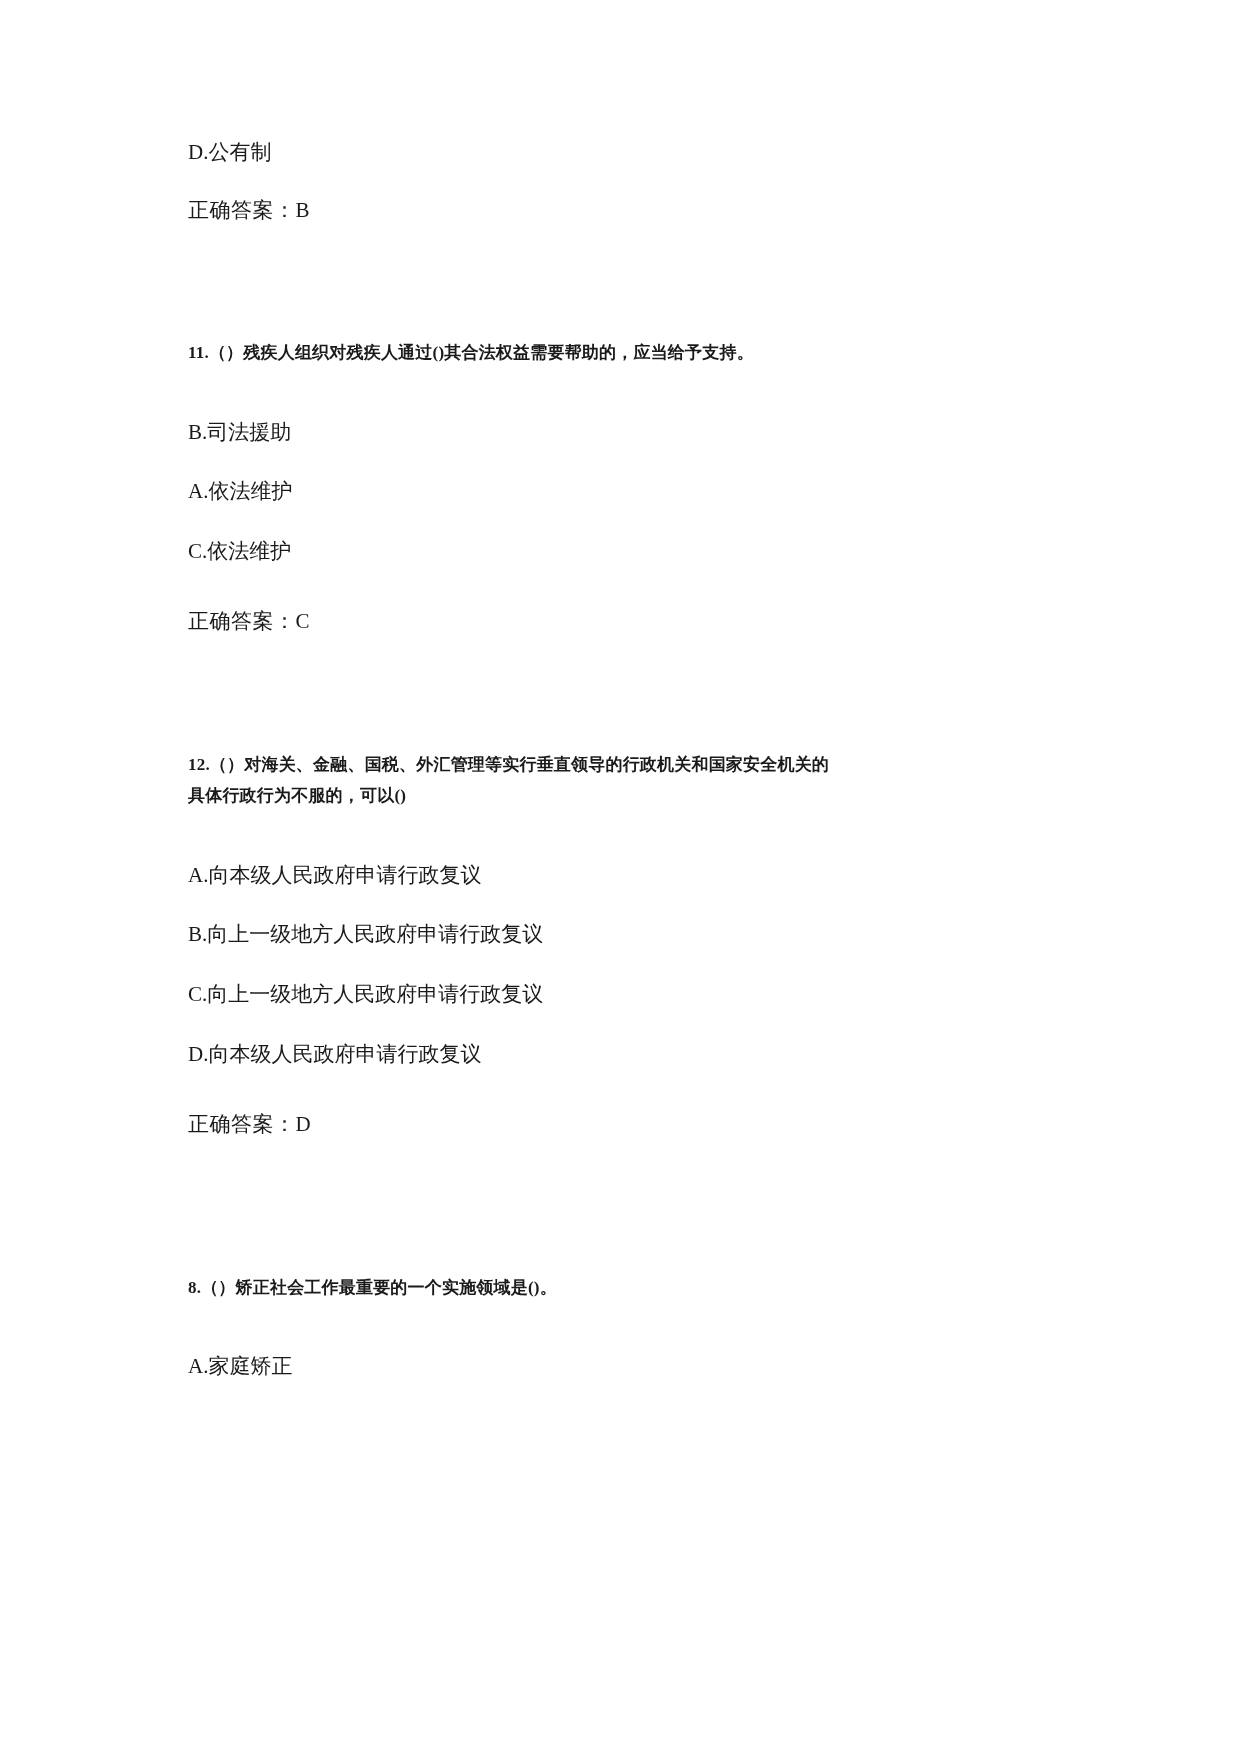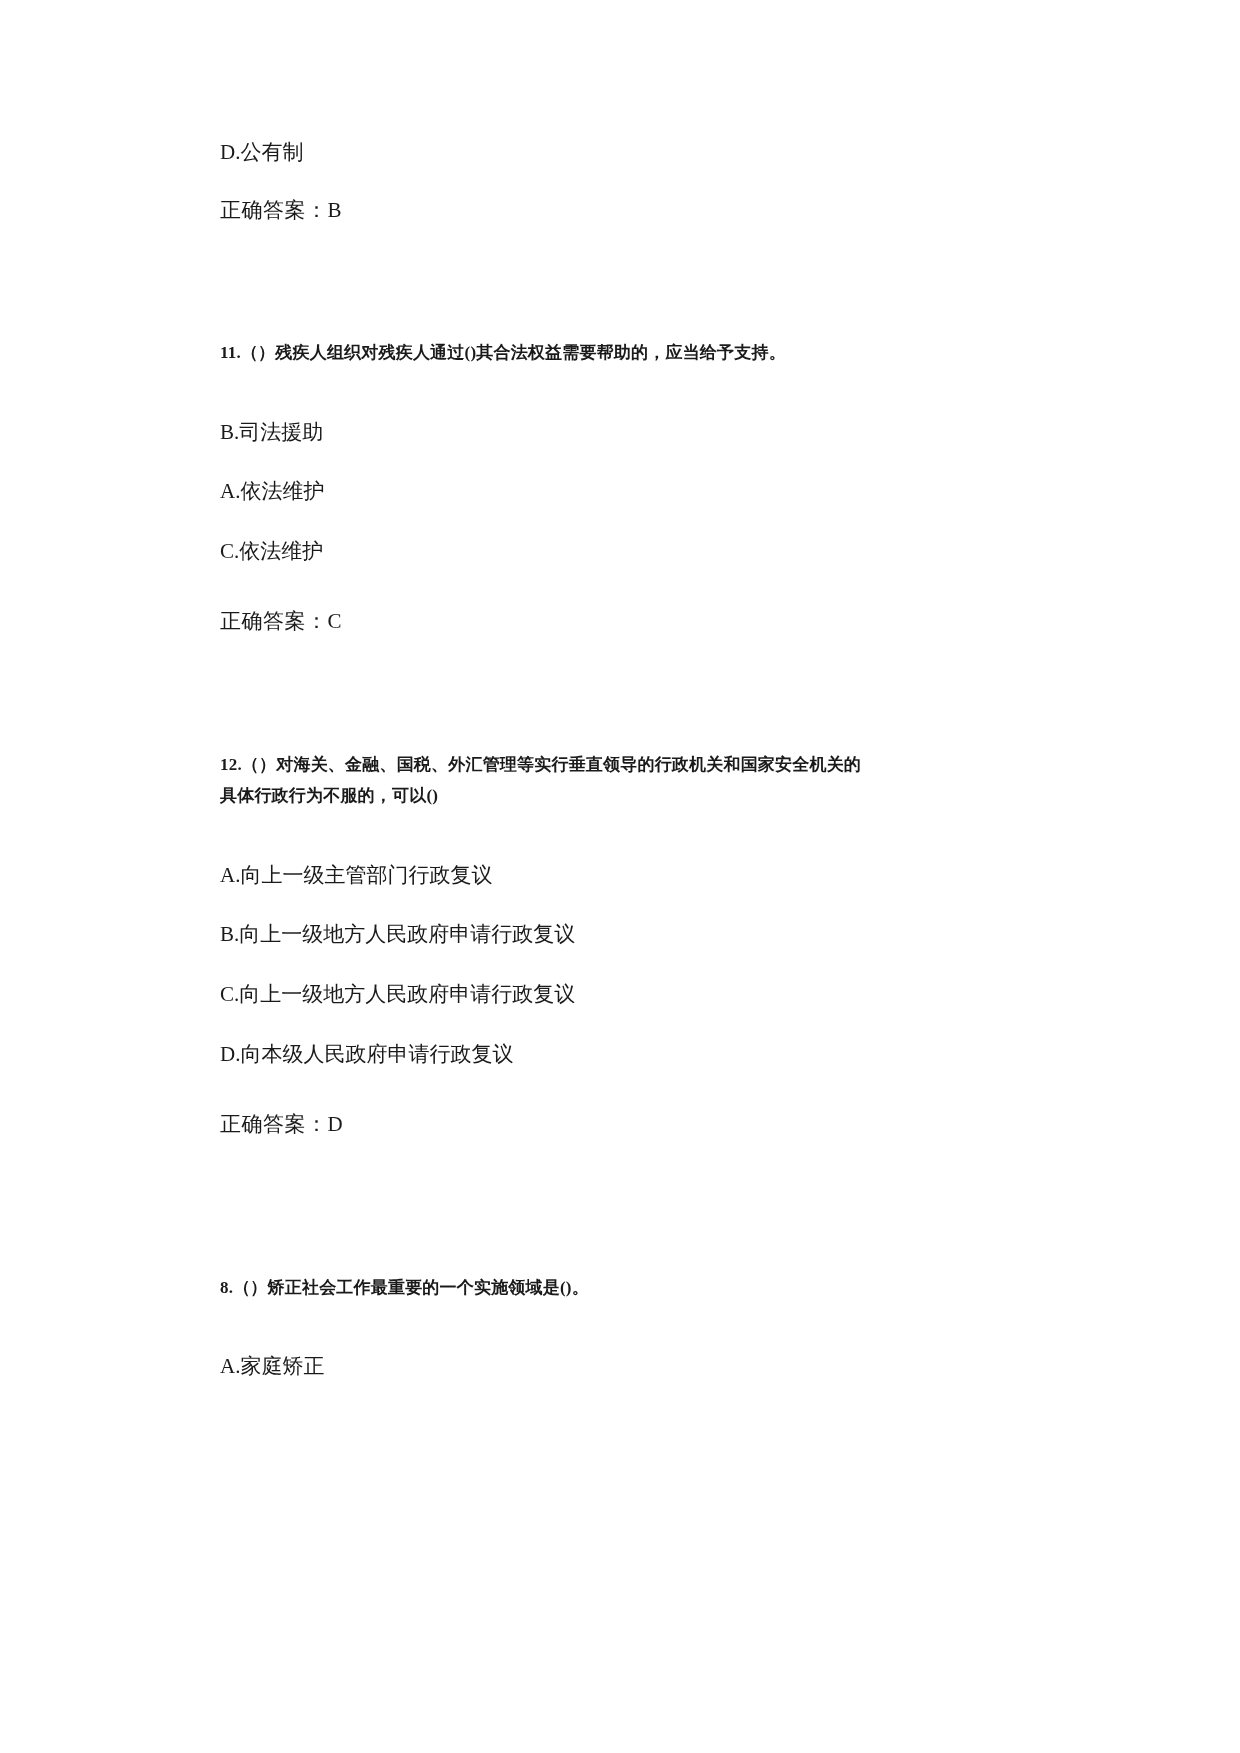--- a/index.html
+++ b/index.html
@@ -14,21 +14,20 @@
     color: #1a1a1a;
     position: relative;
     overflow: hidden;
   }
   .page {
     box-sizing: border-box;
     width: 1032px;
     height: 1753px;
     padding: 0 190px 0 188px;
     position: relative;
-    margin-left: 32px;
   }
   .tail-answer {
     font-size: 21px;
     line-height: 1.6;
     padding-top: 136px;
   }
   .opt {
     font-size: 21px;
     line-height: 1.6;
     margin: 0;
@@ -79,21 +78,21 @@
     <div class="opt-gap"></div>
     <p class="answer"><span>正确答案：</span><span>C</span></p>
   </div>
 
   <div class="spacer-lg"></div>
 
   <div class="q-block">
     <p class="q-text"><span>12.</span><span>（）对海关、金融、国税、外汇管理等实行垂直领导的行政机关和国家安全机关的具体行政行为不服的，可以()</span></p>
     <div class="spacer-sm"></div>
     <div class="opt-list">
-      <p class="opt">A.向上一级主管部门行政复议</p>
+      <p class="opt">A.向本级人民政府申请行政复议</p>
       <p class="opt">B.向上一级地方人民政府申请行政复议</p>
       <p class="opt">C.向上一级地方人民政府申请行政复议</p>
       <p class="opt">D.向本级人民政府申请行政复议</p>
     </div>
     <div class="opt-gap"></div>
     <p class="answer"><span>正确答案：</span><span>D</span></p>
   </div>
 
   <div class="spacer-xl"></div>
 

